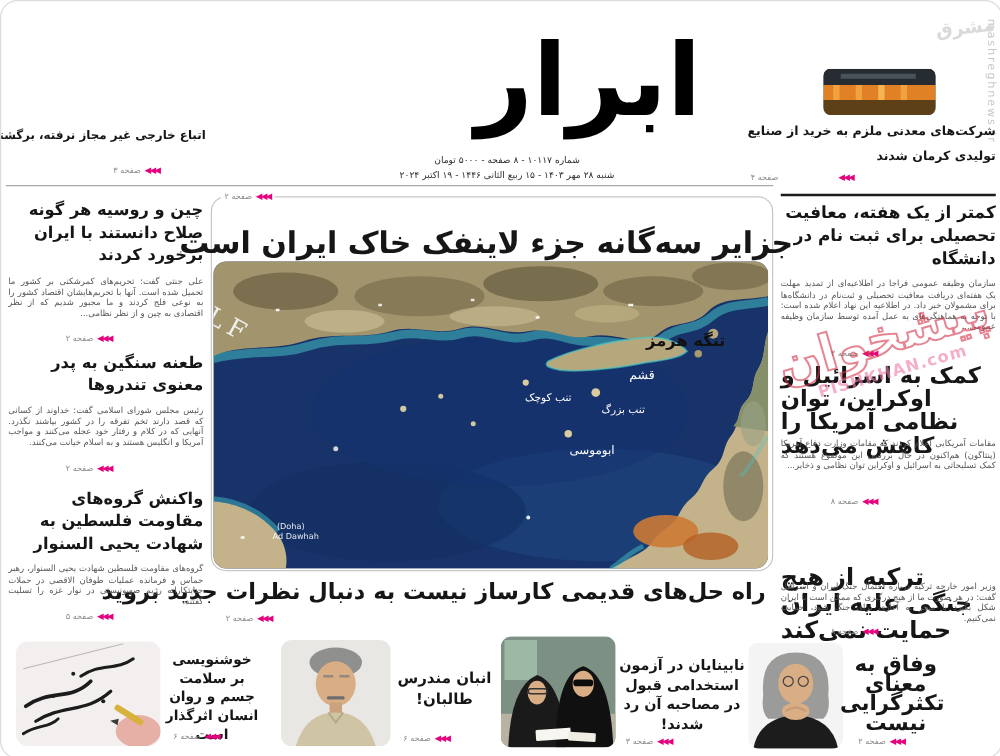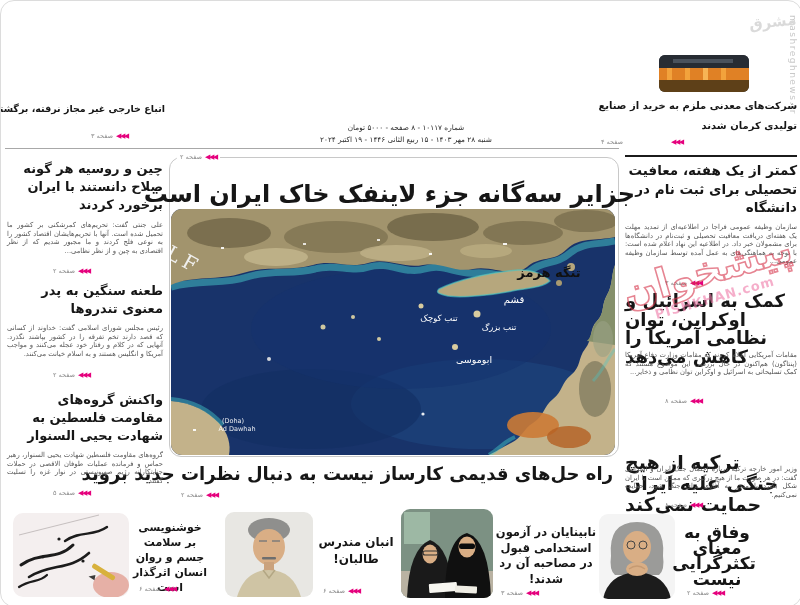--- a/index.html
+++ b/index.html
@@ -23,20 +23,21 @@
   .corner-logo{position:absolute;left:748px;top:12px;font-size:15px;font-weight:bold;color:#dadada;transform:rotate(-6deg);}
 </style>
 </head>
 <body>
 
 <div class="page">
 
   <div class="wm-vert">mashreghnews.ir</div>
   <div class="corner-logo">مشرق</div>
 
+  <div class="abs" style="left:330px;top:8px;width:280px;height:112px;font-size:80px;font-weight:bold;line-height:112px;text-align:center;color:#000;">ابرار</div>
   <div class="abs" style="left:298px;top:121px;width:214px;font-size:7.3px;line-height:12px;color:#2b2b2b;text-align:center;">
     <div>شماره ۱۰۱۱۷ - ۸ صفحه - ۵۰۰۰ تومان</div>
     <div>شنبه ۲۸ مهر ۱۴۰۳ - ۱۵ ربیع الثانی ۱۴۴۶ - ۱۹ اکتبر ۲۰۲۴</div>
   </div>
 
   <div class="abs hl" style="left:4px;top:102px;width:160px;font-size:9.5px;white-space:nowrap;text-align:right;">اتباع خارجی غیر مجاز نرفته، برگشتند!</div>
   <div class="marker" style="left:90px;top:131px;">
     <span class="m-label">صفحه ۳</span>
     <span class="m-chev">◀◀◀</span>
   </div>

